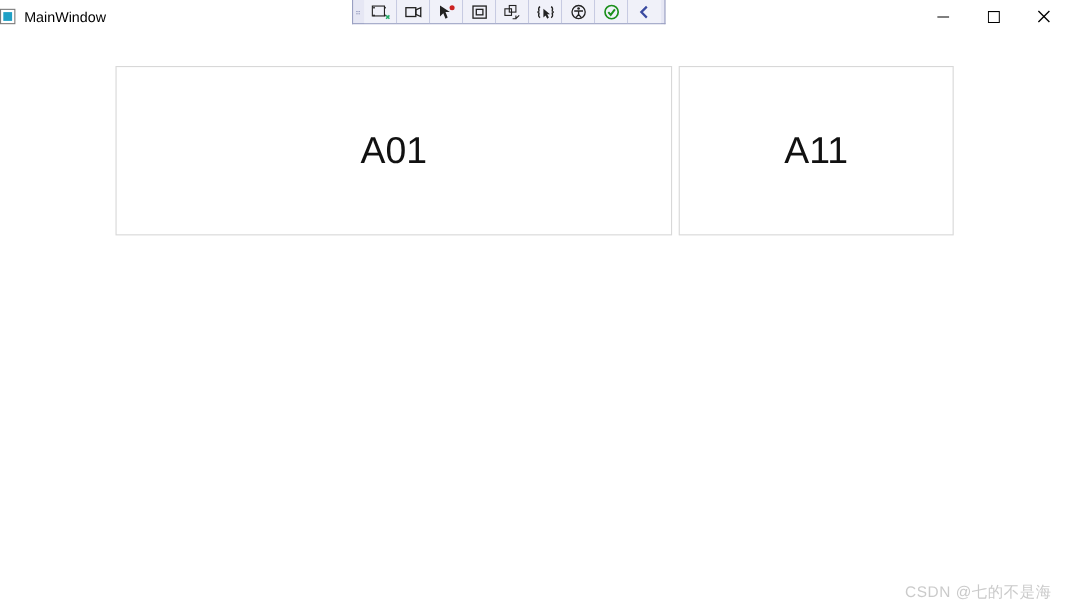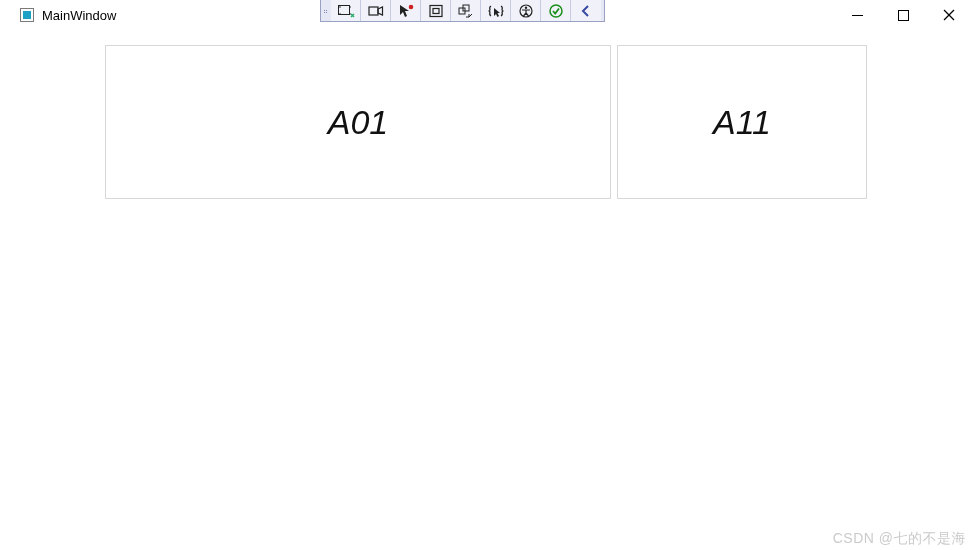--- a/index.html
+++ b/index.html
@@ -13,21 +13,21 @@
       height: 550px;
       background: #ffffff;
       position: relative;
       overflow: hidden;
     }
     
     .titlebar {
       height: 30px;
       display: flex;
       align-items: center;
-      padding-left: 20px;
+      padding-left: 0;
       position: relative;
       background: #ffffff;
       font-size: 13px;
       color: #000;
     }
     .titlebar .app-icon {
       width: 14px;
       height: 14px;
       border: 1px solid #7a7a7a;
       position: relative;
@@ -92,24 +92,23 @@
       border-right: 1px solid #c7cbe2;
       background: #f0f1f9;
     }
     .tb-btn:first-of-type { border-left: 1px solid #c7cbe2; }
     .tb-btn svg { width: 18px; height: 16px; }
 
     
     .client {
       position: absolute;
       left: 105px;
-      top: 45px;
+      top: 60px;
       width: 762px;
       height: 475px;
-      font-style: italic;
     }
     .grid {
       display: grid;
       grid-template-columns: 1fr 1fr 1fr;
       grid-template-rows: 1fr 1fr 1fr;
       gap: 6px;
       width: 100%;
       height: 100%;
     }
     .cell {
@@ -120,21 +119,21 @@
       font-size: 34px;
       font-weight: 400;
       color: #111;
       background: #fff;
     }
     .span2 { grid-column: span 2; }
 
     
     .watermark {
       position: absolute;
-      right: 6px;
+      right: 16px;
       bottom: 2px;
       font-size: 14px;
       color: rgba(180,180,180,0.7);
       letter-spacing: 0.5px;
       font-family: "Microsoft YaHei", sans-serif;
     }
   </style>
 </head>
 <body>
 

